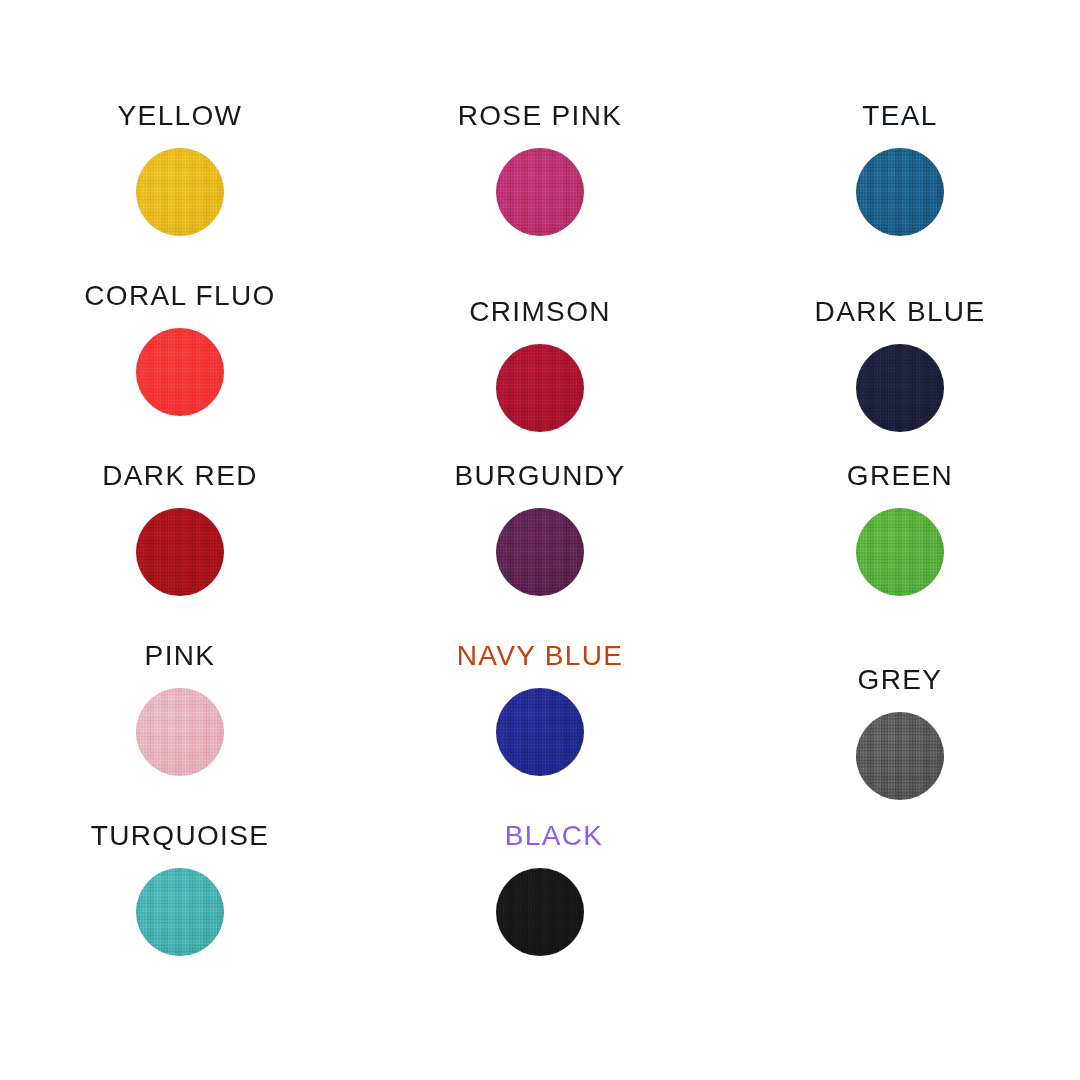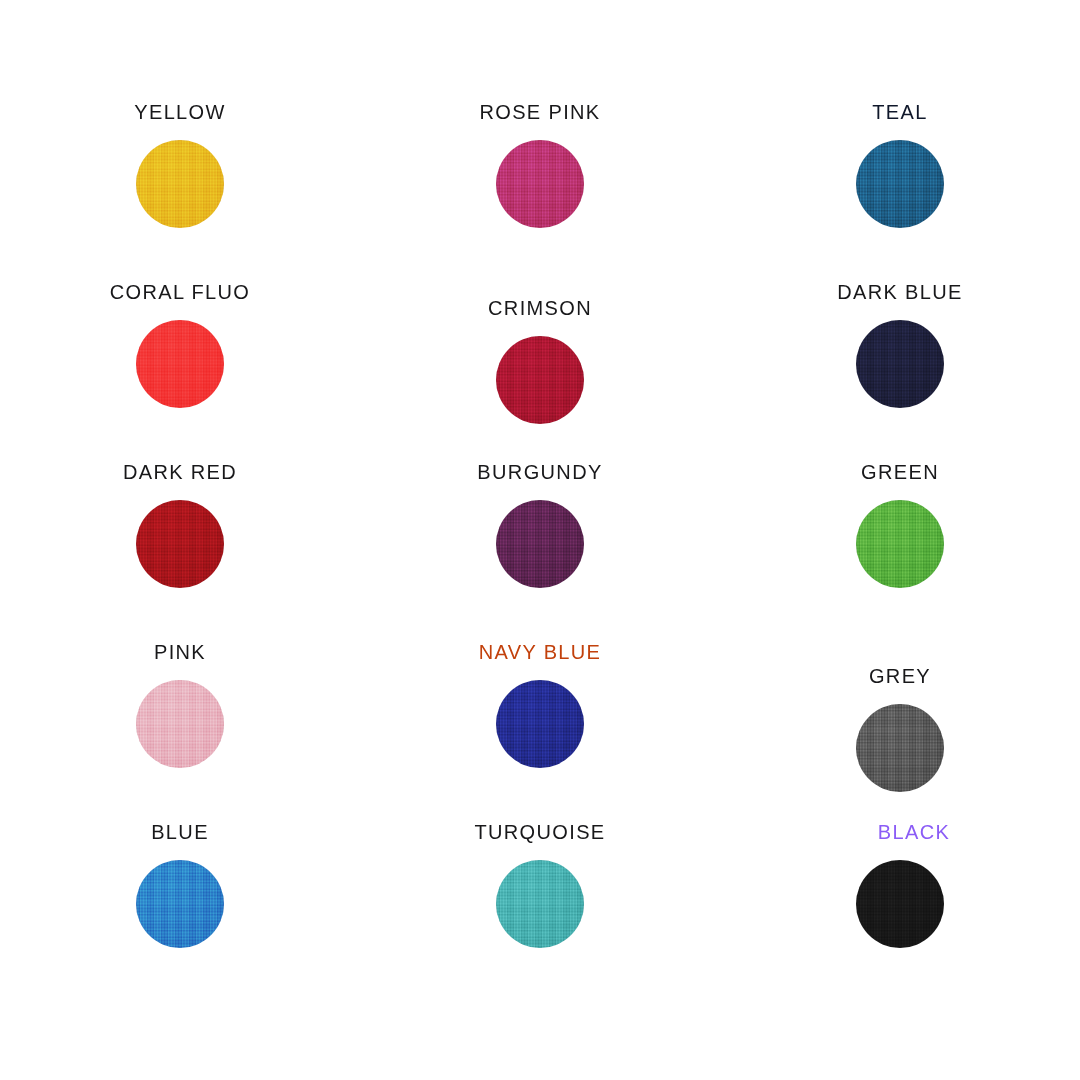--- a/index.html
+++ b/index.html
@@ -38,21 +38,21 @@
     width: 360px;
     height: 180px;
     display: flex;
     flex-direction: column;
     align-items: center;
     justify-content: flex-start;
     box-sizing: border-box;
   }
 
   .swatch-label {
-    font-size: 20px;
+    font-size: 28px;
     letter-spacing: 1.35px;
     color: #18181a;
     text-transform: uppercase;
     line-height: 1;
     white-space: nowrap;
     font-weight: 400;
     margin: 0 0 18px 0;
     text-align: center;
   }
 
@@ -144,21 +144,21 @@
       </div>
       <div class="swatch-cell">
         <div class="swatch-label" style="color: rgb(24, 24, 26);">CORAL FLUO</div>
         <div class="swatch-disc" style="background-color: rgb(244, 52, 52);"></div>
       </div>
       <div class="swatch-cell">
         <div class="swatch-label" style="color: rgb(24, 24, 26); margin-top: 16px;">CRIMSON</div>
         <div class="swatch-disc" style="background-color: rgb(168, 21, 47);"></div>
       </div>
       <div class="swatch-cell">
-        <div class="swatch-label" style="color: rgb(24, 24, 26);">DARK BLUE</div>
+        <div class="swatch-label" style="color: rgb(24, 24, 26); margin-top: 16px;">DARK BLUE</div>
         <div class="swatch-disc" style="background-color: rgb(29, 31, 58);"></div>
       </div>
       <div class="swatch-cell">
         <div class="swatch-label" style="color: rgb(24, 24, 26);">DARK RED</div>
         <div class="swatch-disc" style="background-color: rgb(165, 20, 26);"></div>
       </div>
       <div class="swatch-cell">
         <div class="swatch-label" style="color: rgb(24, 24, 26);">BURGUNDY</div>
         <div class="swatch-disc" style="background-color: rgb(91, 35, 80);"></div>
       </div>
@@ -172,24 +172,20 @@
       </div>
       <div class="swatch-cell">
         <div class="swatch-label" style="color: #c2410c;">NAVY BLUE</div>
         <div class="swatch-disc" style="background-color: rgb(34, 42, 140);"></div>
       </div>
       <div class="swatch-cell">
         <div class="swatch-label" style="color: rgb(24, 24, 26); margin-top: 24px;">GREY</div>
         <div class="swatch-disc" style="background-color: rgb(86, 86, 86);"></div>
       </div>
       <div class="swatch-cell">
-        <div class="swatch-label" style="color: rgb(24, 24, 26);">BLUE</div>
-        <div class="swatch-disc" style="background-color: rgb(43, 126, 200);"></div>
-      </div>
-      <div class="swatch-cell">
         <div class="swatch-label" style="color: rgb(24, 24, 26);">TURQUOISE</div>
         <div class="swatch-disc" style="background-color: rgb(70, 174, 174);"></div>
       </div>
       <div class="swatch-cell">
         <div class="swatch-label" style="color: #8b5cf6; margin-left: 28px;">BLACK</div>
         <div class="swatch-disc" style="background-color: rgb(23, 23, 23);"></div>
       </div>
     </div>
 </div>
 

